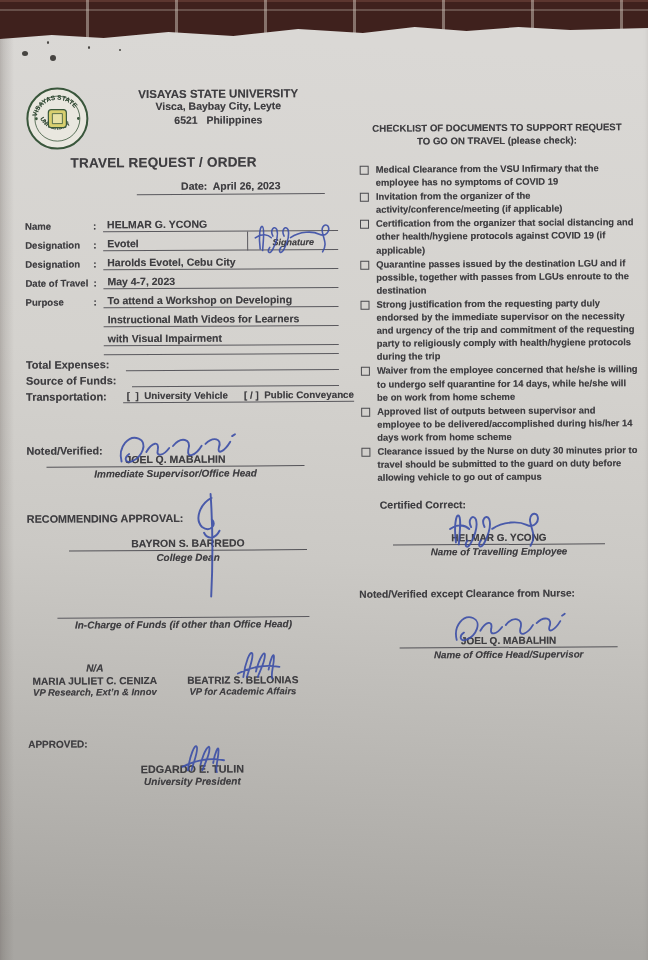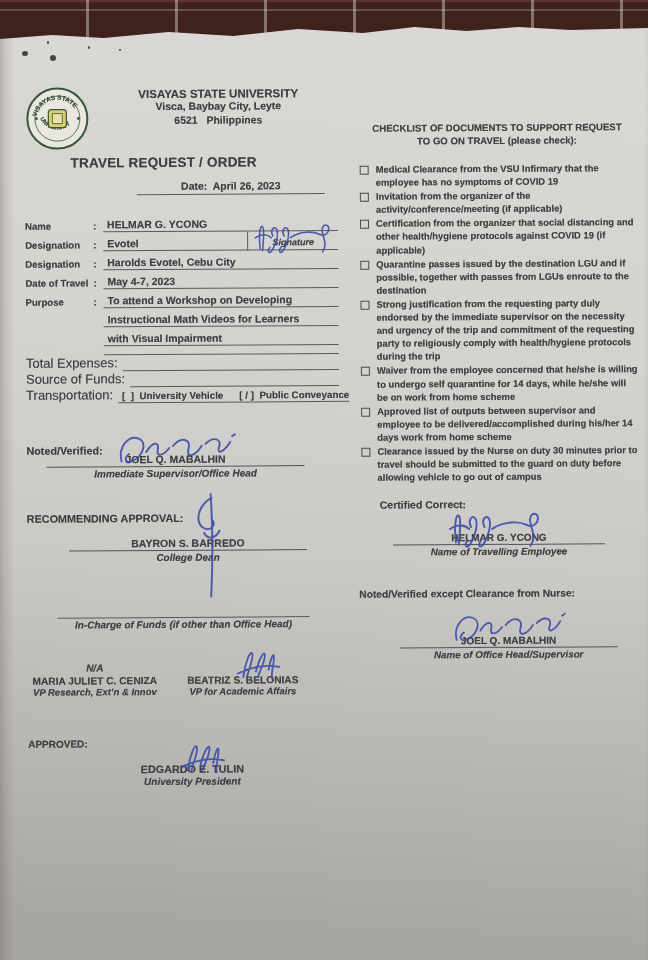--- a/index.html
+++ b/index.html
@@ -48,21 +48,21 @@
   .frow { display:flex; align-items:flex-end; height:19px; }
   .flabel { flex:0 0 68px; font-size:9.6px; font-weight:700; padding-bottom:1px; }
   .fcolon { flex:0 0 10px; font-size:10px; font-weight:700; padding-bottom:1px; }
   .fval { flex:1; border-bottom:1px solid #5a595e; font-size:10.5px; font-weight:700; padding:0 0 1px 4px; white-space:nowrap; }
   .fval.short { flex:0 0 140px; }
   .sigcell { flex:1; border-bottom:1px solid #5a595e; border-left:1.5px solid #5a595e; position:relative; text-align:center; }
   .sigcell .cap { font-size:9px; font-weight:700; font-style:italic; }
   .sigcell .ink { position:absolute; left:4px; bottom:-6px; }
   .frow.blankrow { height:9px; }
   .frow.exp { height:16px; }
-  .flabel2 { flex:0 0 auto; margin-right:5px; font-size:13px; font-weight:400; padding-bottom:1px; }
+  .flabel2 { flex:0 0 auto; margin-right:16px; font-size:11px; font-weight:700; padding-bottom:1px; }
   .transport-opts { display:flex; gap:16px; font-size:9.8px; white-space:pre; }
 
   
   .seclabel { font-size:10.8px; }
   .sigblock { text-align:center; }
   .sigblock .ink { display:block; margin:0 auto; position:relative; z-index:1; }
   .sig-name { font-size:10.5px; font-weight:700; border-bottom:1.2px solid #535257; padding-bottom:1px; position:relative; z-index:0; }
   .sig-cap { font-size:10px; font-weight:700; font-style:italic; margin-top:1px; }
   .overlap-40 { margin-bottom:-16px !important; }
   .overlap-30 { margin-bottom:-12px !important; }

